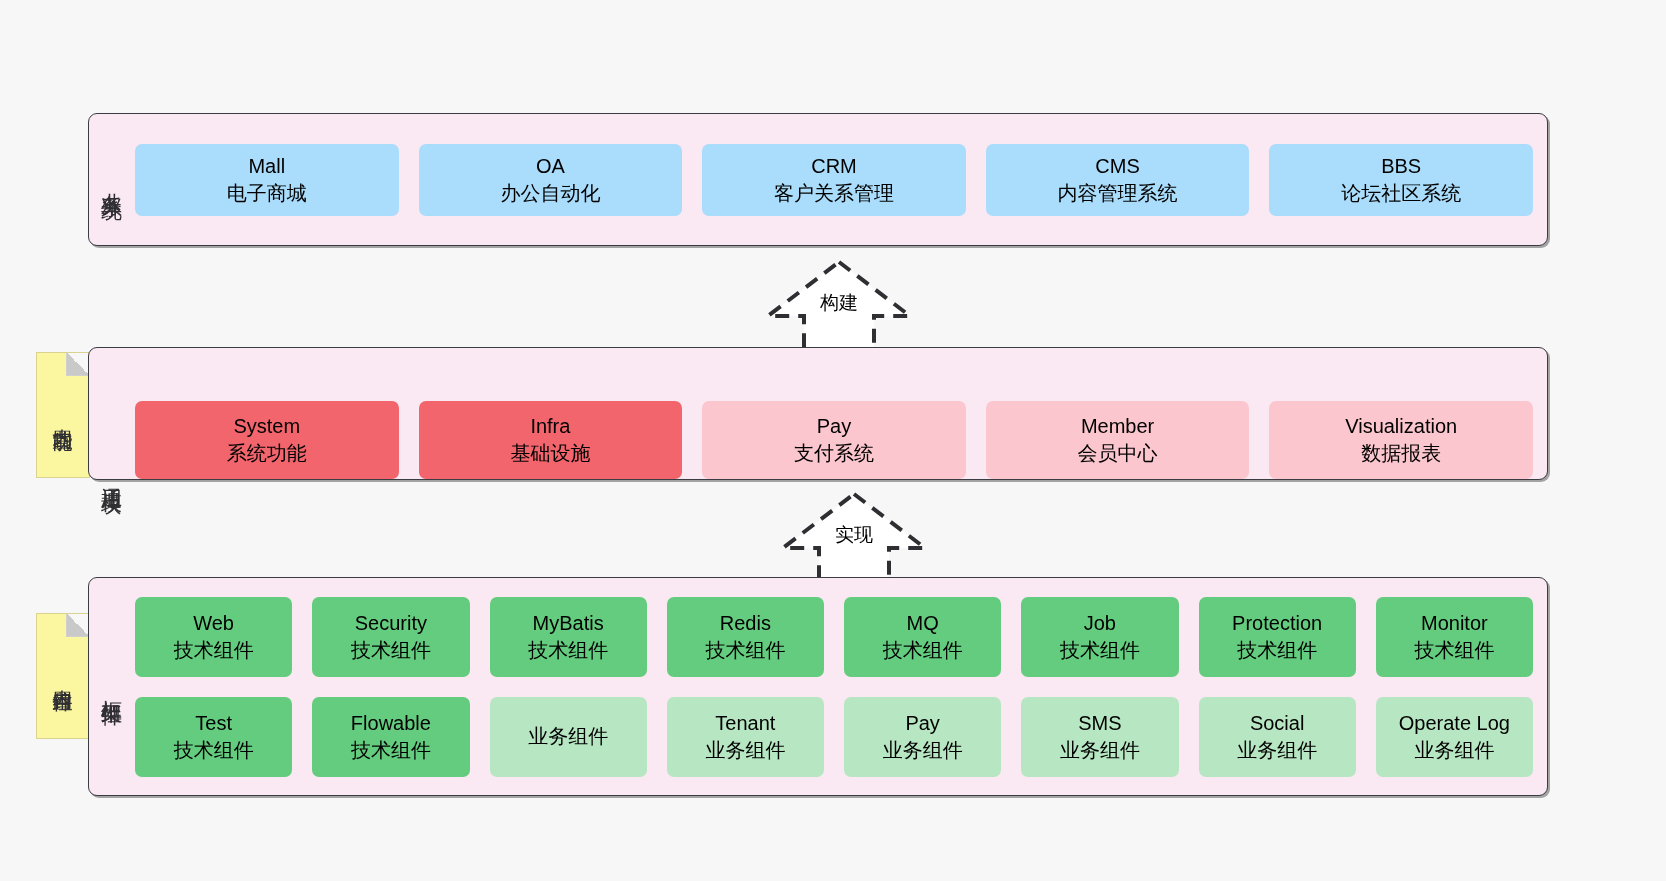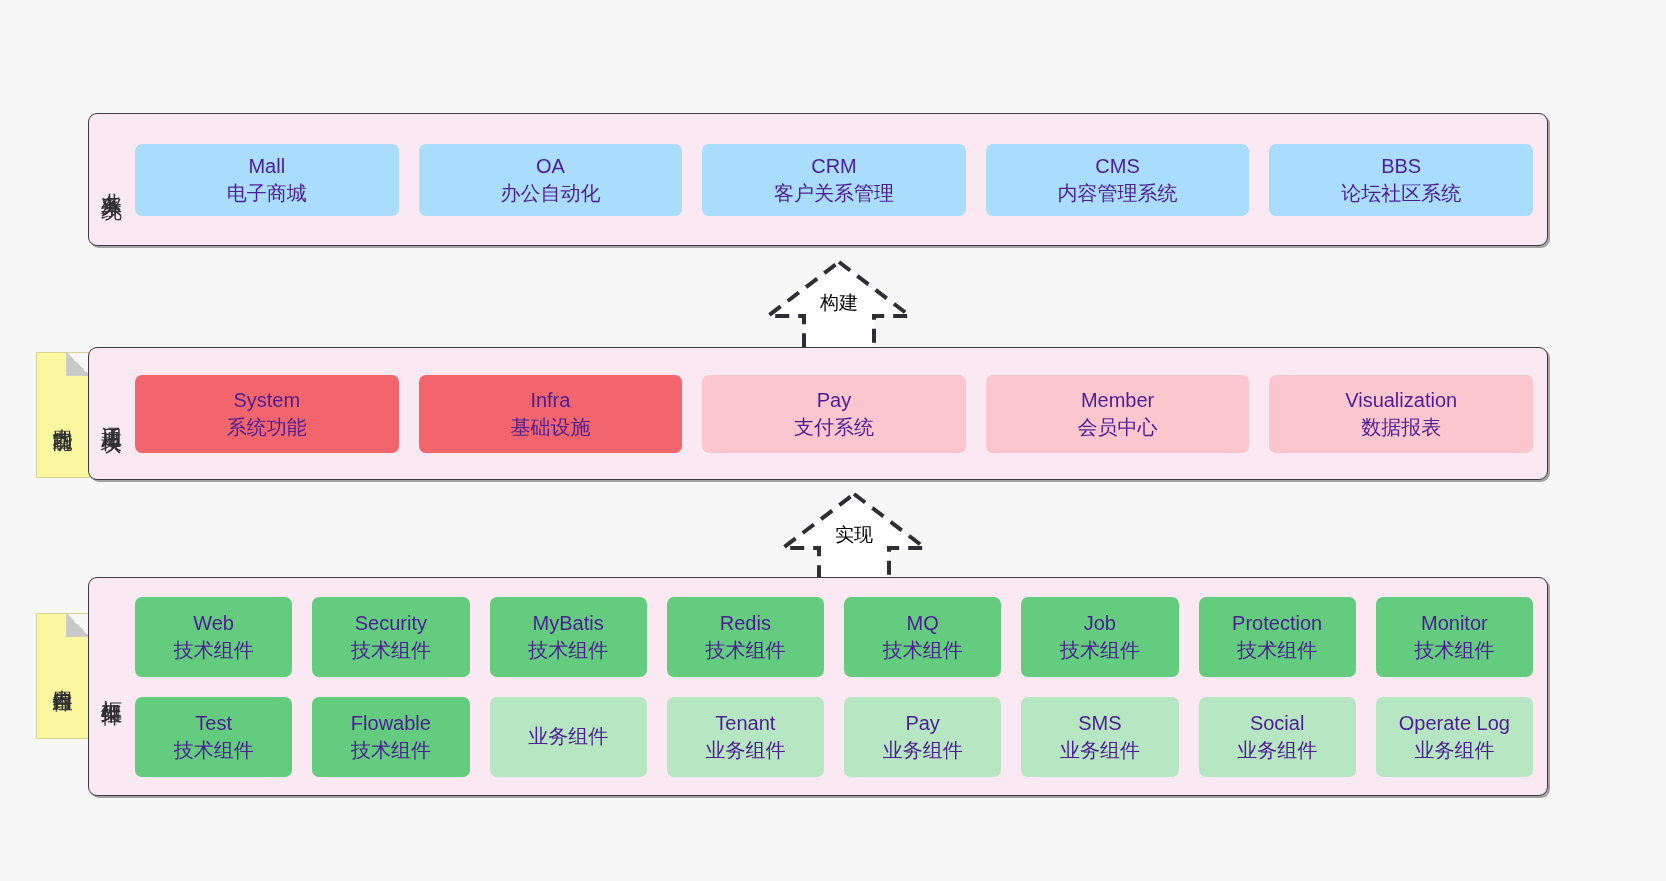--- a/index.html
+++ b/index.html
@@ -68,42 +68,42 @@
   .cell {
     flex: 1 1 0;
     border-radius: 7px;
     display: flex;
     flex-direction: column;
     align-items: center;
     justify-content: center;
     text-align: center;
     font-size: 20px;
     line-height: 27px;
-    color: #4c1d95;
+    color: #000000;
     box-sizing: border-box;
     padding: 4px 6px;
   }
   .cell .en { white-space: normal; }
   .cell .cn { white-space: nowrap; }
 
   
   .c-blue        { background: #aadcfb; }
   .c-red         { background: #f2656c; }
   .c-pink        { background: #fbc6cd; }
   .c-green       { background: #64cc7e; }
   .c-lightgreen  { background: #b7e6c2; }
 
   
   #layer-business {
     left: 88px;  top: 113px;  width: 1460px; height: 133px;
   }
   #layer-business .cell { height: 72px; }
 
   #layer-modules {
-    left: 88px;  top: 347px;  width: 1460px; height: 133px;
+    left: 88px;  top: 347px;  width: 1460px; height: 133px; align-items: flex-end;
   }
   #layer-modules .cell { height: 78px; }
 
   #layer-framework {
     left: 88px;  top: 577px;  width: 1460px; height: 219px;
   }
   #layer-framework .cell { height: 80px; }
 
   
   .note {

